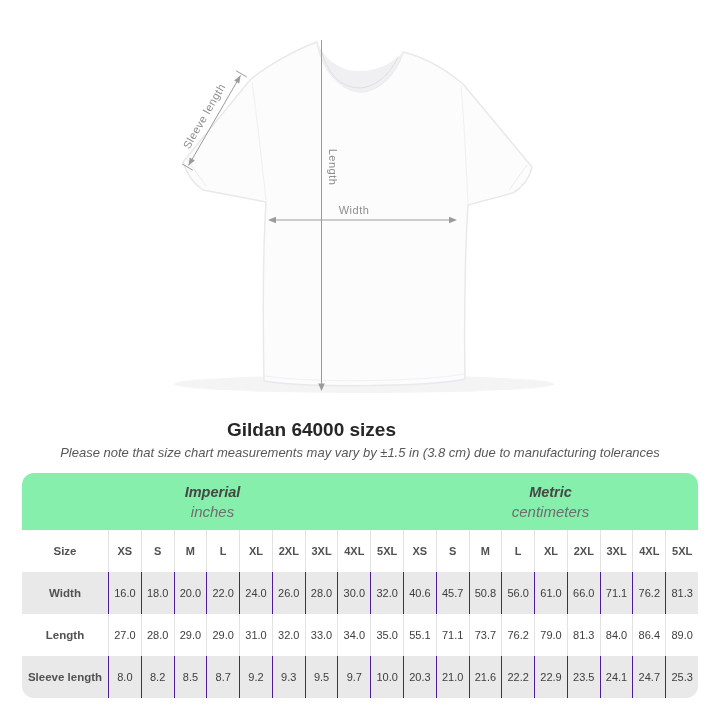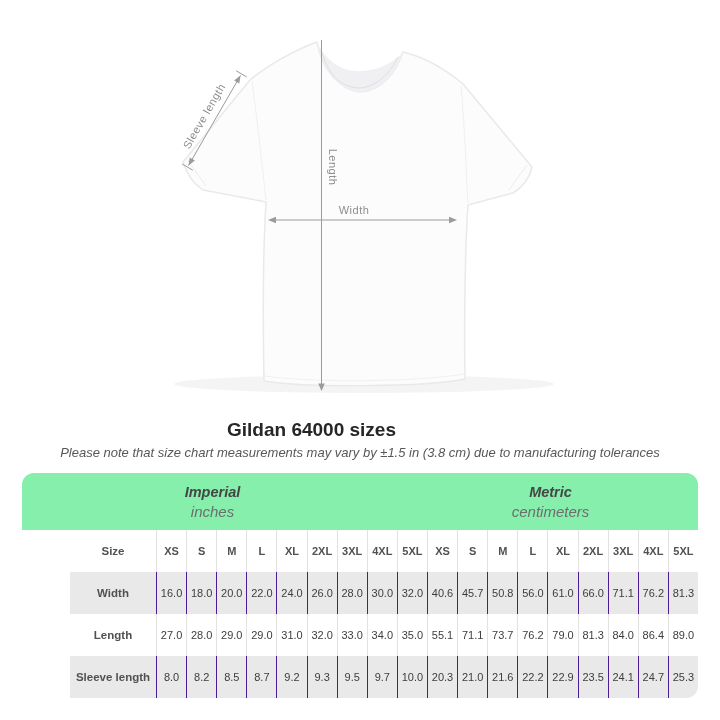--- a/index.html
+++ b/index.html
@@ -44,21 +44,21 @@
   .band {
     display: grid; grid-template-columns: 381px 1fr;
     background: #86efac; height: 57px;
   }
   .band .group {
     display: flex; flex-direction: column; align-items: center; justify-content: center; gap: 3px;
   }
   .group-label { font-size: 14.5px; font-weight: bold; font-style: italic; color: #464646; }
   .group-sublabel { font-size: 15px; font-style: italic; color: #6d6d6d; }
 
-  .t-row { display: grid; grid-template-columns: 86px repeat(18, 1fr); margin-left: 48px; }
+  .t-row { display: grid; grid-template-columns: 86px repeat(18, 1fr); }
   .cell {
     display: flex; align-items: center; justify-content: center;
     font-size: 11px; color: #3d3d3d;
   }
   .size-row { height: 42px; background: #ffffff; }
   .size-row .cell { font-weight: bold; color: #515151; }
   .data-row { height: 42px; }
   .data-row.gray { background: #e9e9e9; }
   .data-row.white { background: #ffffff; }
   .row-label { font-weight: bold; color: #515151; font-size: 11.5px; }

